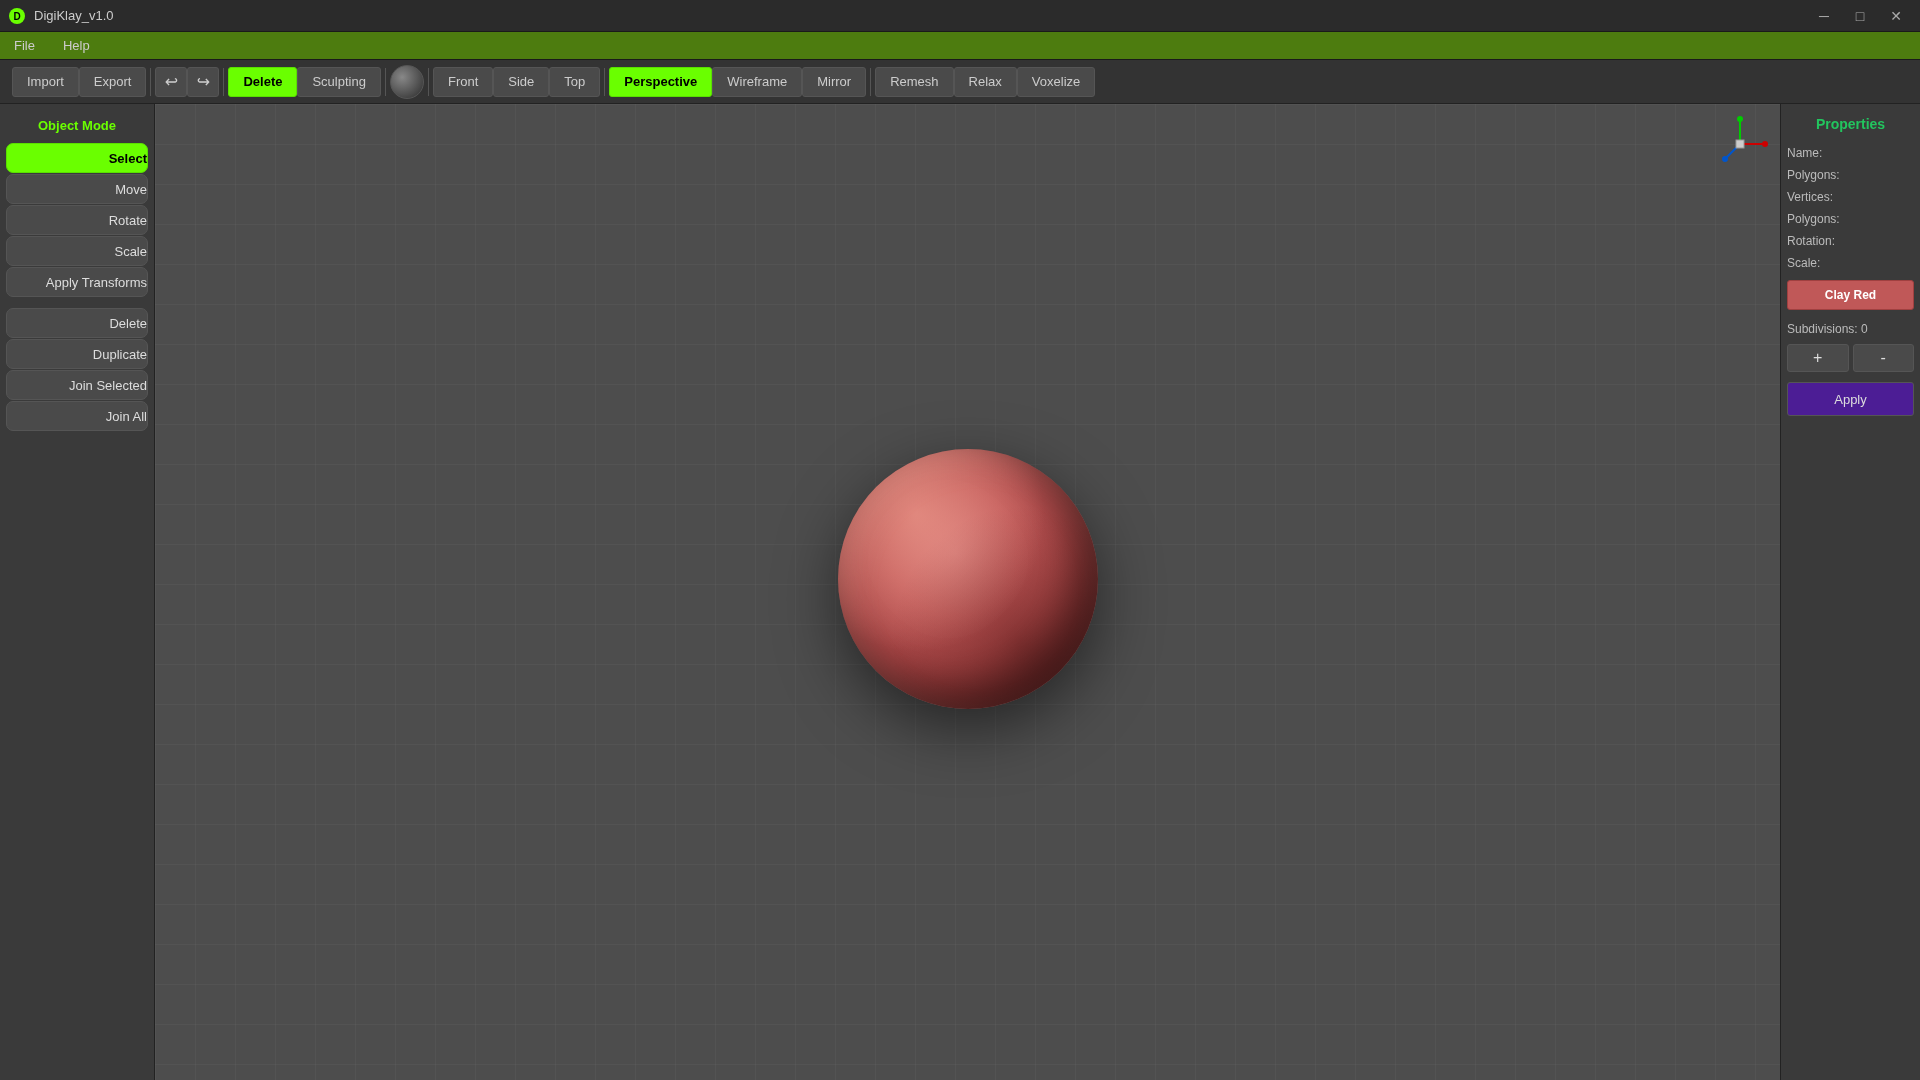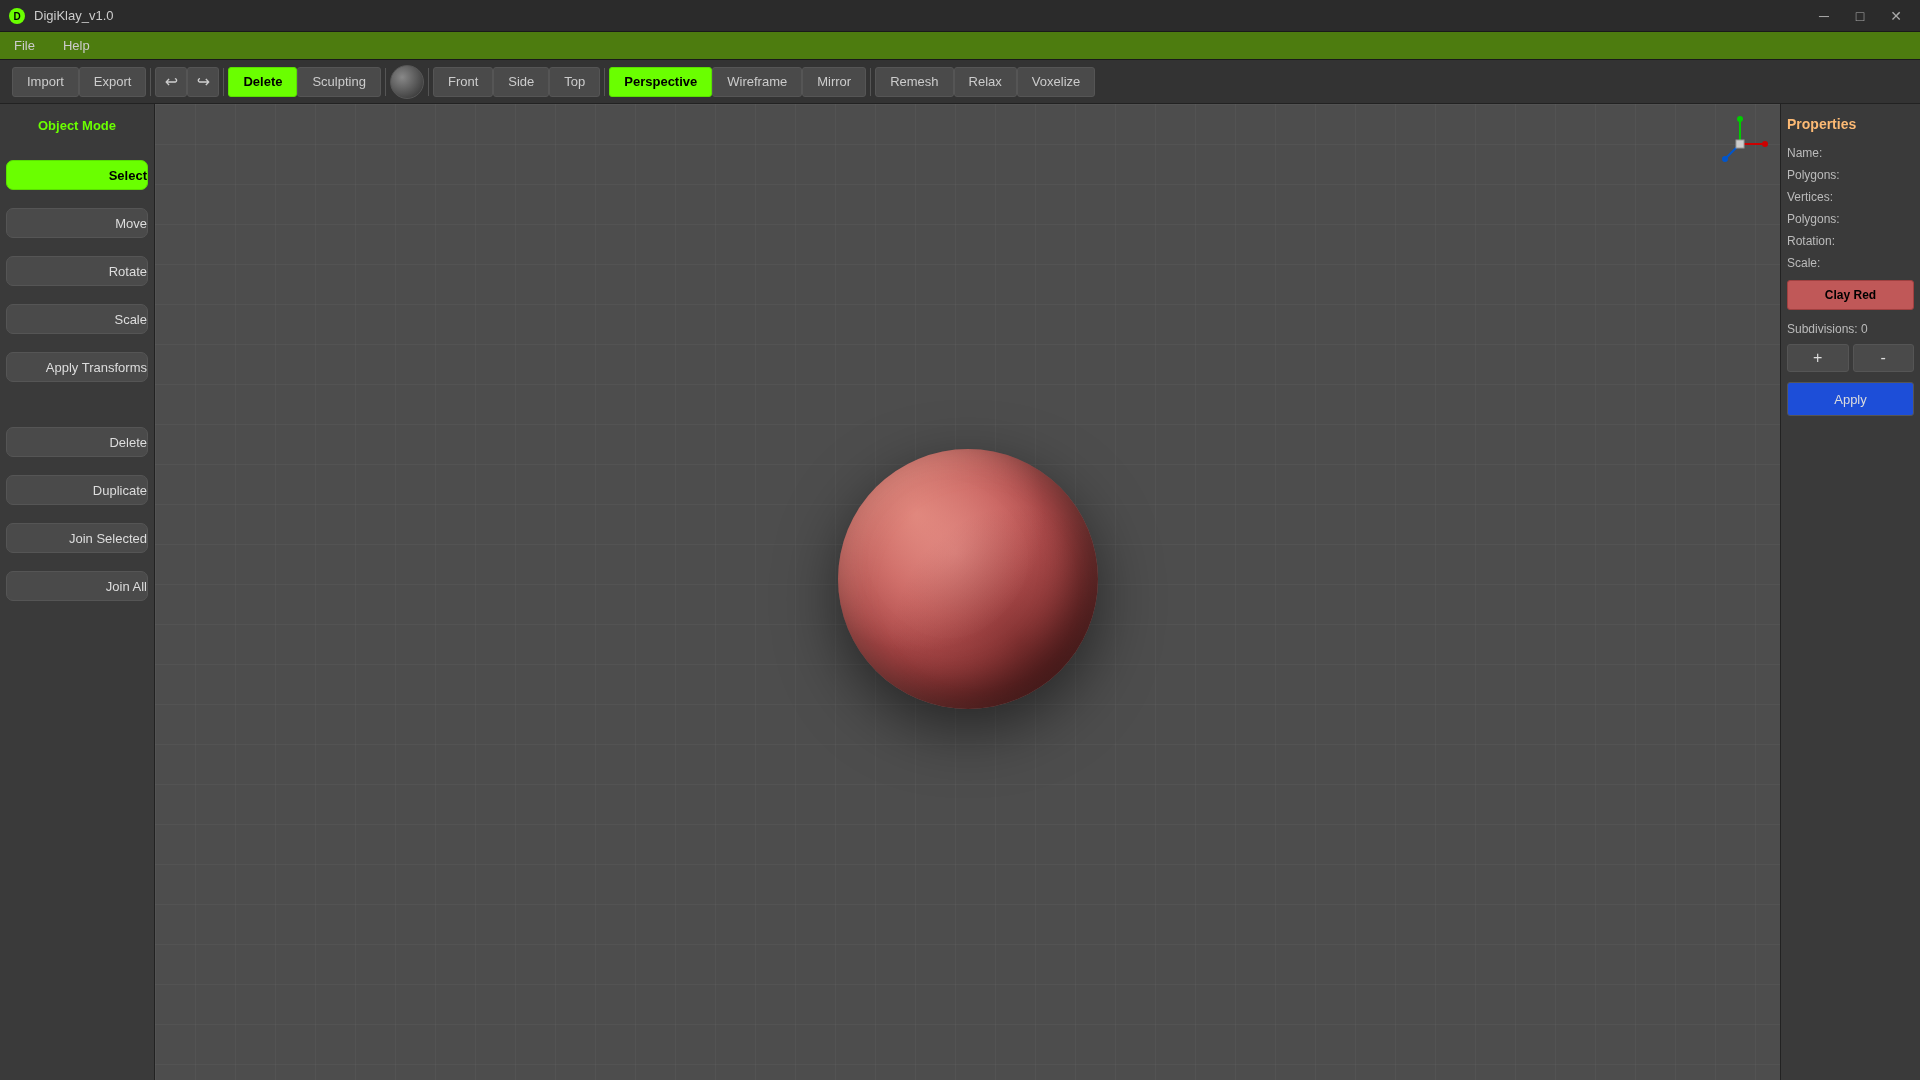--- a/index.html
+++ b/index.html
@@ -137,21 +137,21 @@
     }
 
     
     #left-panel {
       width: 155px;
       background: #3a3a3a;
       border-right: 1px solid #222;
       padding: 8px 6px;
       display: flex;
       flex-direction: column;
-      gap: 17px;
+      gap: 0;
     }
     #object-mode-label {
       color: #6aff00;
       font-size: 13px;
       font-weight: bold;
       padding: 6px 4px 10px 4px;
       text-align: center;
     }
     .left-btn {
       width: 100%;
@@ -221,37 +221,37 @@
     #right-panel {
       width: 140px;
       background: #3a3a3a;
       border-left: 1px solid #222;
       padding: 8px 6px;
       display: flex;
       flex-direction: column;
       gap: 4px;
     }
     #properties-title {
-      color: #fdba74;
+      color: #22c55e;
       font-size: 14px;
       font-weight: bold;
-      text-align: left;
+      text-align: center;
       padding: 4px 0 8px 0;
     }
     .prop-label {
       font-size: 12px;
       color: #bbb;
       padding: 2px 0;
     }
     #material-btn {
       width: 100%;
       height: 30px;
       background: #c05858;
       border: 1px solid #a04040;
-      color: #000000;
+      color: #ffffff;
       cursor: pointer;
       font-size: 12px;
       border-radius: 3px;
       margin: 4px 0;
       font-weight: bold;
     }
     .subdiv-label {
       font-size: 12px;
       color: #bbb;
       padding: 4px 0 2px 0;
@@ -267,21 +267,21 @@
       background: #4a4a4a;
       border: 1px solid #555;
       color: #ddd;
       cursor: pointer;
       font-size: 16px;
       border-radius: 3px;
     }
     #apply-btn {
       width: 100%;
       height: 34px;
-      background: #1d4ed8;
+      background: #4c1d95;
       border: 1px solid #555;
       color: #ddd;
       cursor: pointer;
       font-size: 13px;
       border-radius: 3px;
       margin-top: 4px;
     }
 
     
     #viewport-bg::before {

